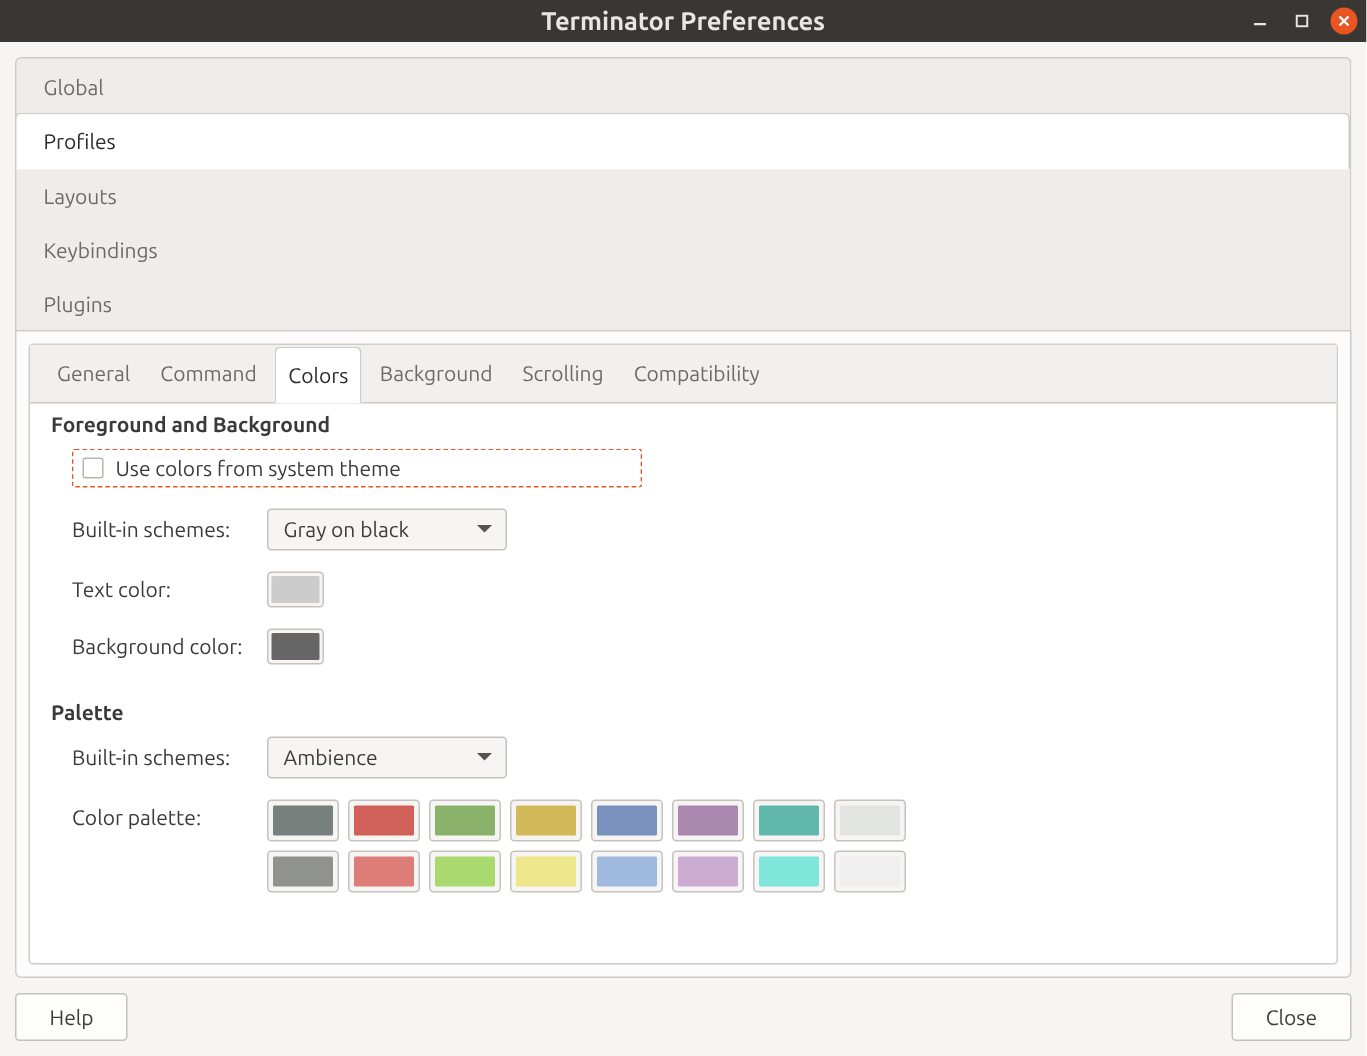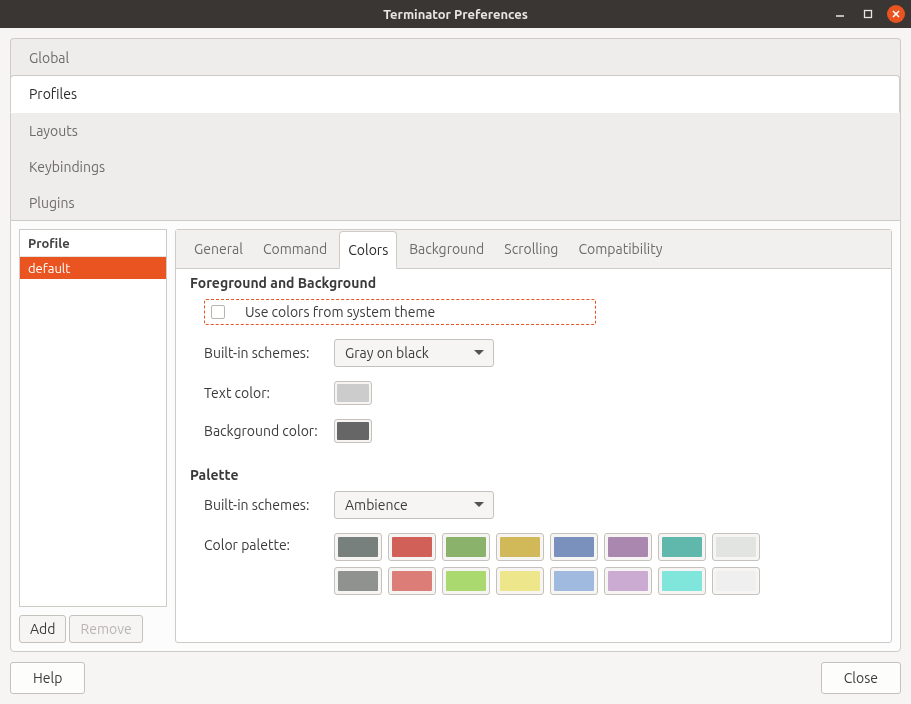--- a/index.html
+++ b/index.html
@@ -16,21 +16,21 @@
   
   .titlebar {
     height: 28px;
     background: #3a3633;
     color: #e8e6e3;
     display: flex;
     align-items: center;
     justify-content: center;
     position: relative;
     font-weight: 600;
-    font-size: 13px;
+    font-size: 17px;
   }
   .title-controls {
     position: absolute;
     right: 6px;
     display: flex;
     gap: 10px;
     align-items: center;
   }
   .win-btn {
     width: 18px; height: 18px; border-radius: 9px;
@@ -161,21 +161,21 @@
   }
   .section-title {
     font-weight: 600;
     margin-bottom: 8px;
     color: #3a3a3a;
   }
   .indented { margin-left: 14px; }
   .check-row {
     display: inline-flex;
     align-items: center;
-    gap: 20px;
+    gap: 8px;
     border: 1px dashed #e95420;
     padding: 4px 160px 4px 6px;
     border-radius: 2px;
     cursor: pointer;
   }
   .checkbox {
     width: 14px; height: 14px;
     border: 1px solid #b8b4ae;
     border-radius: 2px;
     background: #fff;
@@ -270,32 +270,20 @@
   <div class="top-tabs" id="top-tabs">
       <div class="top-tab">Global</div>
       <div class="top-tab active">Profiles</div>
       <div class="top-tab">Layouts</div>
       <div class="top-tab">Keybindings</div>
       <div class="top-tab">Plugins</div>
     </div>
 
   <div class="main-area">
 
-    <div class="profile-col">
-      <div class="profile-list">
-        <div class="profile-header">Profile</div>
-        <div id="profile-items">
-            <div class="profile-item selected">default</div>
-          </div>
-      </div>
-      <div class="profile-btns">
-        <div class="gtk-btn">Add</div>
-        <div class="gtk-btn disabled">Remove</div>
-      </div>
-    </div>
 
     <div class="settings-col">
       <div class="settings-tabs" id="settings-tabs">
           <div class="settings-tab">General</div>
           <div class="settings-tab">Command</div>
           <div class="settings-tab active">Colors</div>
           <div class="settings-tab">Background</div>
           <div class="settings-tab">Scrolling</div>
           <div class="settings-tab">Compatibility</div>
         </div>

